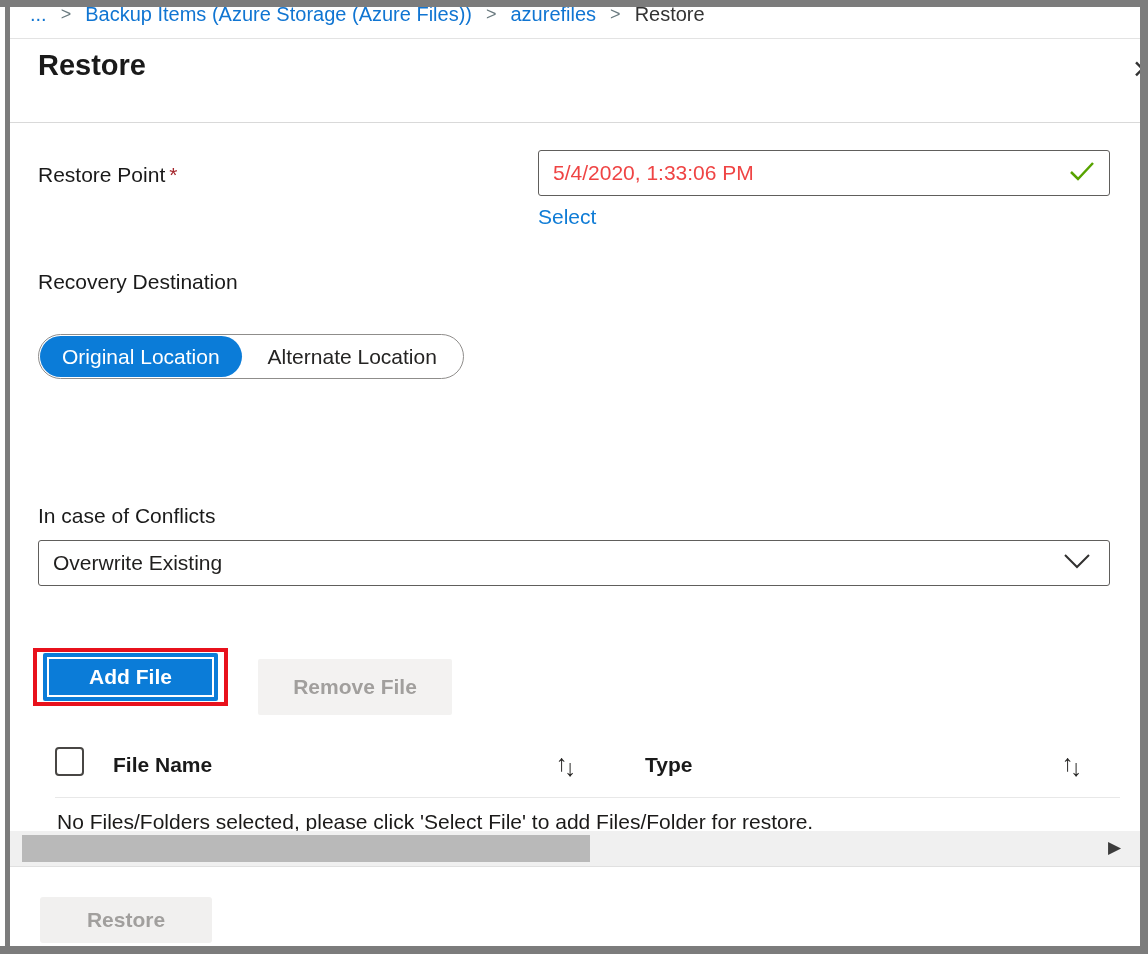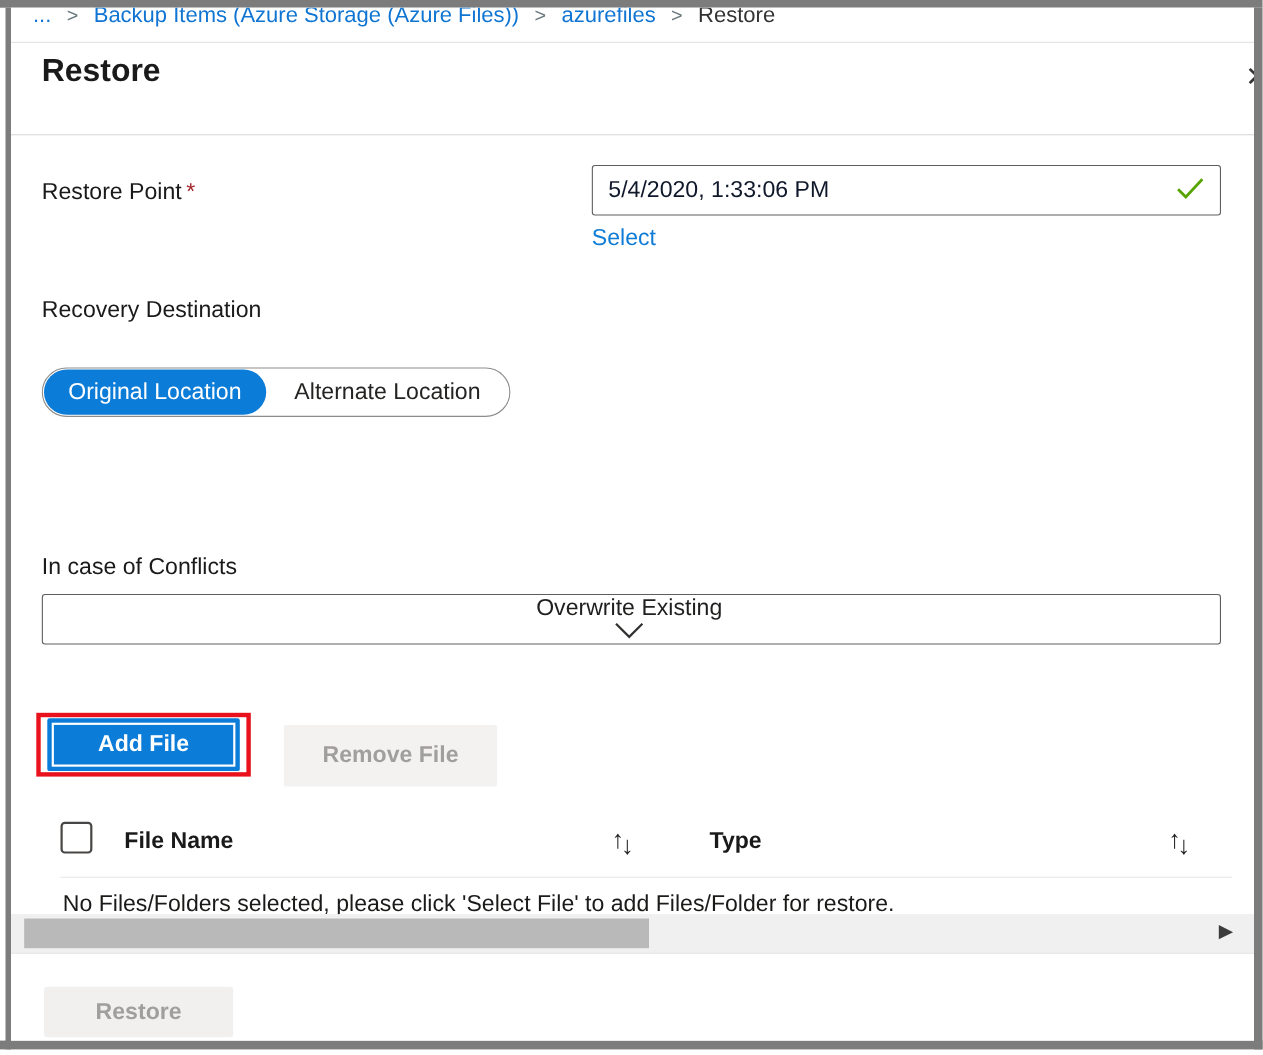--- a/index.html
+++ b/index.html
@@ -24,30 +24,30 @@
 
   
   .page-title{position:absolute;left:28px;top:42px;font-size:29px;font-weight:600;color:#1a1a1a;}
   .close-icon{position:absolute;left:1122px;top:48px;font-size:25px;color:#333;cursor:pointer;}
 
   .label{position:absolute;font-size:21px;color:#1a1a1a;}
   .req{color:#a4262c;margin-left:4px;}
 
   
   .rp-input{position:absolute;left:528px;top:143px;width:572px;height:46px;border:1.5px solid #605e5c;border-radius:3px;background:#fff;box-sizing:border-box;display:flex;align-items:center;padding:0 14px;}
-  .rp-input .val{flex:1;font-size:21px;color:#0f172a;}
+  .rp-input .val{flex:1;font-size:21px;color:#ef4444;}
   .select-link{position:absolute;left:528px;top:198px;font-size:21px;font-weight:400;color:#0f7cd6;cursor:pointer;}
 
   
   .toggle{position:absolute;left:28px;top:327px;height:45px;display:inline-flex;align-items:center;border:1.5px solid #8f8d8b;border-radius:23px;box-sizing:border-box;background:#fff;}
   .toggle .opt-on{height:41px;margin:0 0 0 1px;display:flex;align-items:center;padding:0 22px;background:#0b7cd8;color:#fff;border-radius:21px;font-size:21px;cursor:pointer;justify-content:center;}
   .toggle .opt-off{display:flex;align-items:center;padding:0 26px;color:#252423;font-size:21px;cursor:pointer;}
 
   
-  .dropdown{position:absolute;left:28px;top:533px;width:1072px;height:46px;border:1.5px solid #605e5c;border-radius:3px;box-sizing:border-box;display:flex;align-items:center;padding:0 18px 0 14px;background:#fff;cursor:pointer;flex-direction:column;}
+  .dropdown{position:absolute;left:28px;top:533px;width:1072px;height:46px;border:1.5px solid #605e5c;border-radius:3px;box-sizing:border-box;display:flex;align-items:center;padding:0 18px 0 14px;background:#fff;cursor:pointer;}
   .dropdown .val{flex:1;font-size:21px;color:#201f1e;}
 
   
   .red-box{position:absolute;left:23px;top:641px;width:195px;height:58px;border:4px solid #e8111c;box-sizing:border-box;display:flex;align-items:center;justify-content:center;}
   .btn-add{width:175px;height:48px;background:#0b7cd8;color:#fff;font-size:21px;font-weight:700;border:none;border-radius:2px;outline:2px solid #fff;outline-offset:-6px;cursor:pointer;font-family:inherit;}
   .btn-remove{position:absolute;left:248px;top:652px;width:194px;height:56px;background:#f3f2f1;color:#a19f9d;font-size:21px;font-weight:600;border:none;border-radius:2px;font-family:inherit;}
 
   
   .chk{position:absolute;left:45px;top:740px;width:29px;height:29px;border:2px solid #484644;border-radius:4px;background:#fff;box-sizing:border-box;cursor:pointer;}
   .col-head{position:absolute;top:746px;font-size:21px;font-weight:600;color:#1a1a1a;cursor:pointer;}

